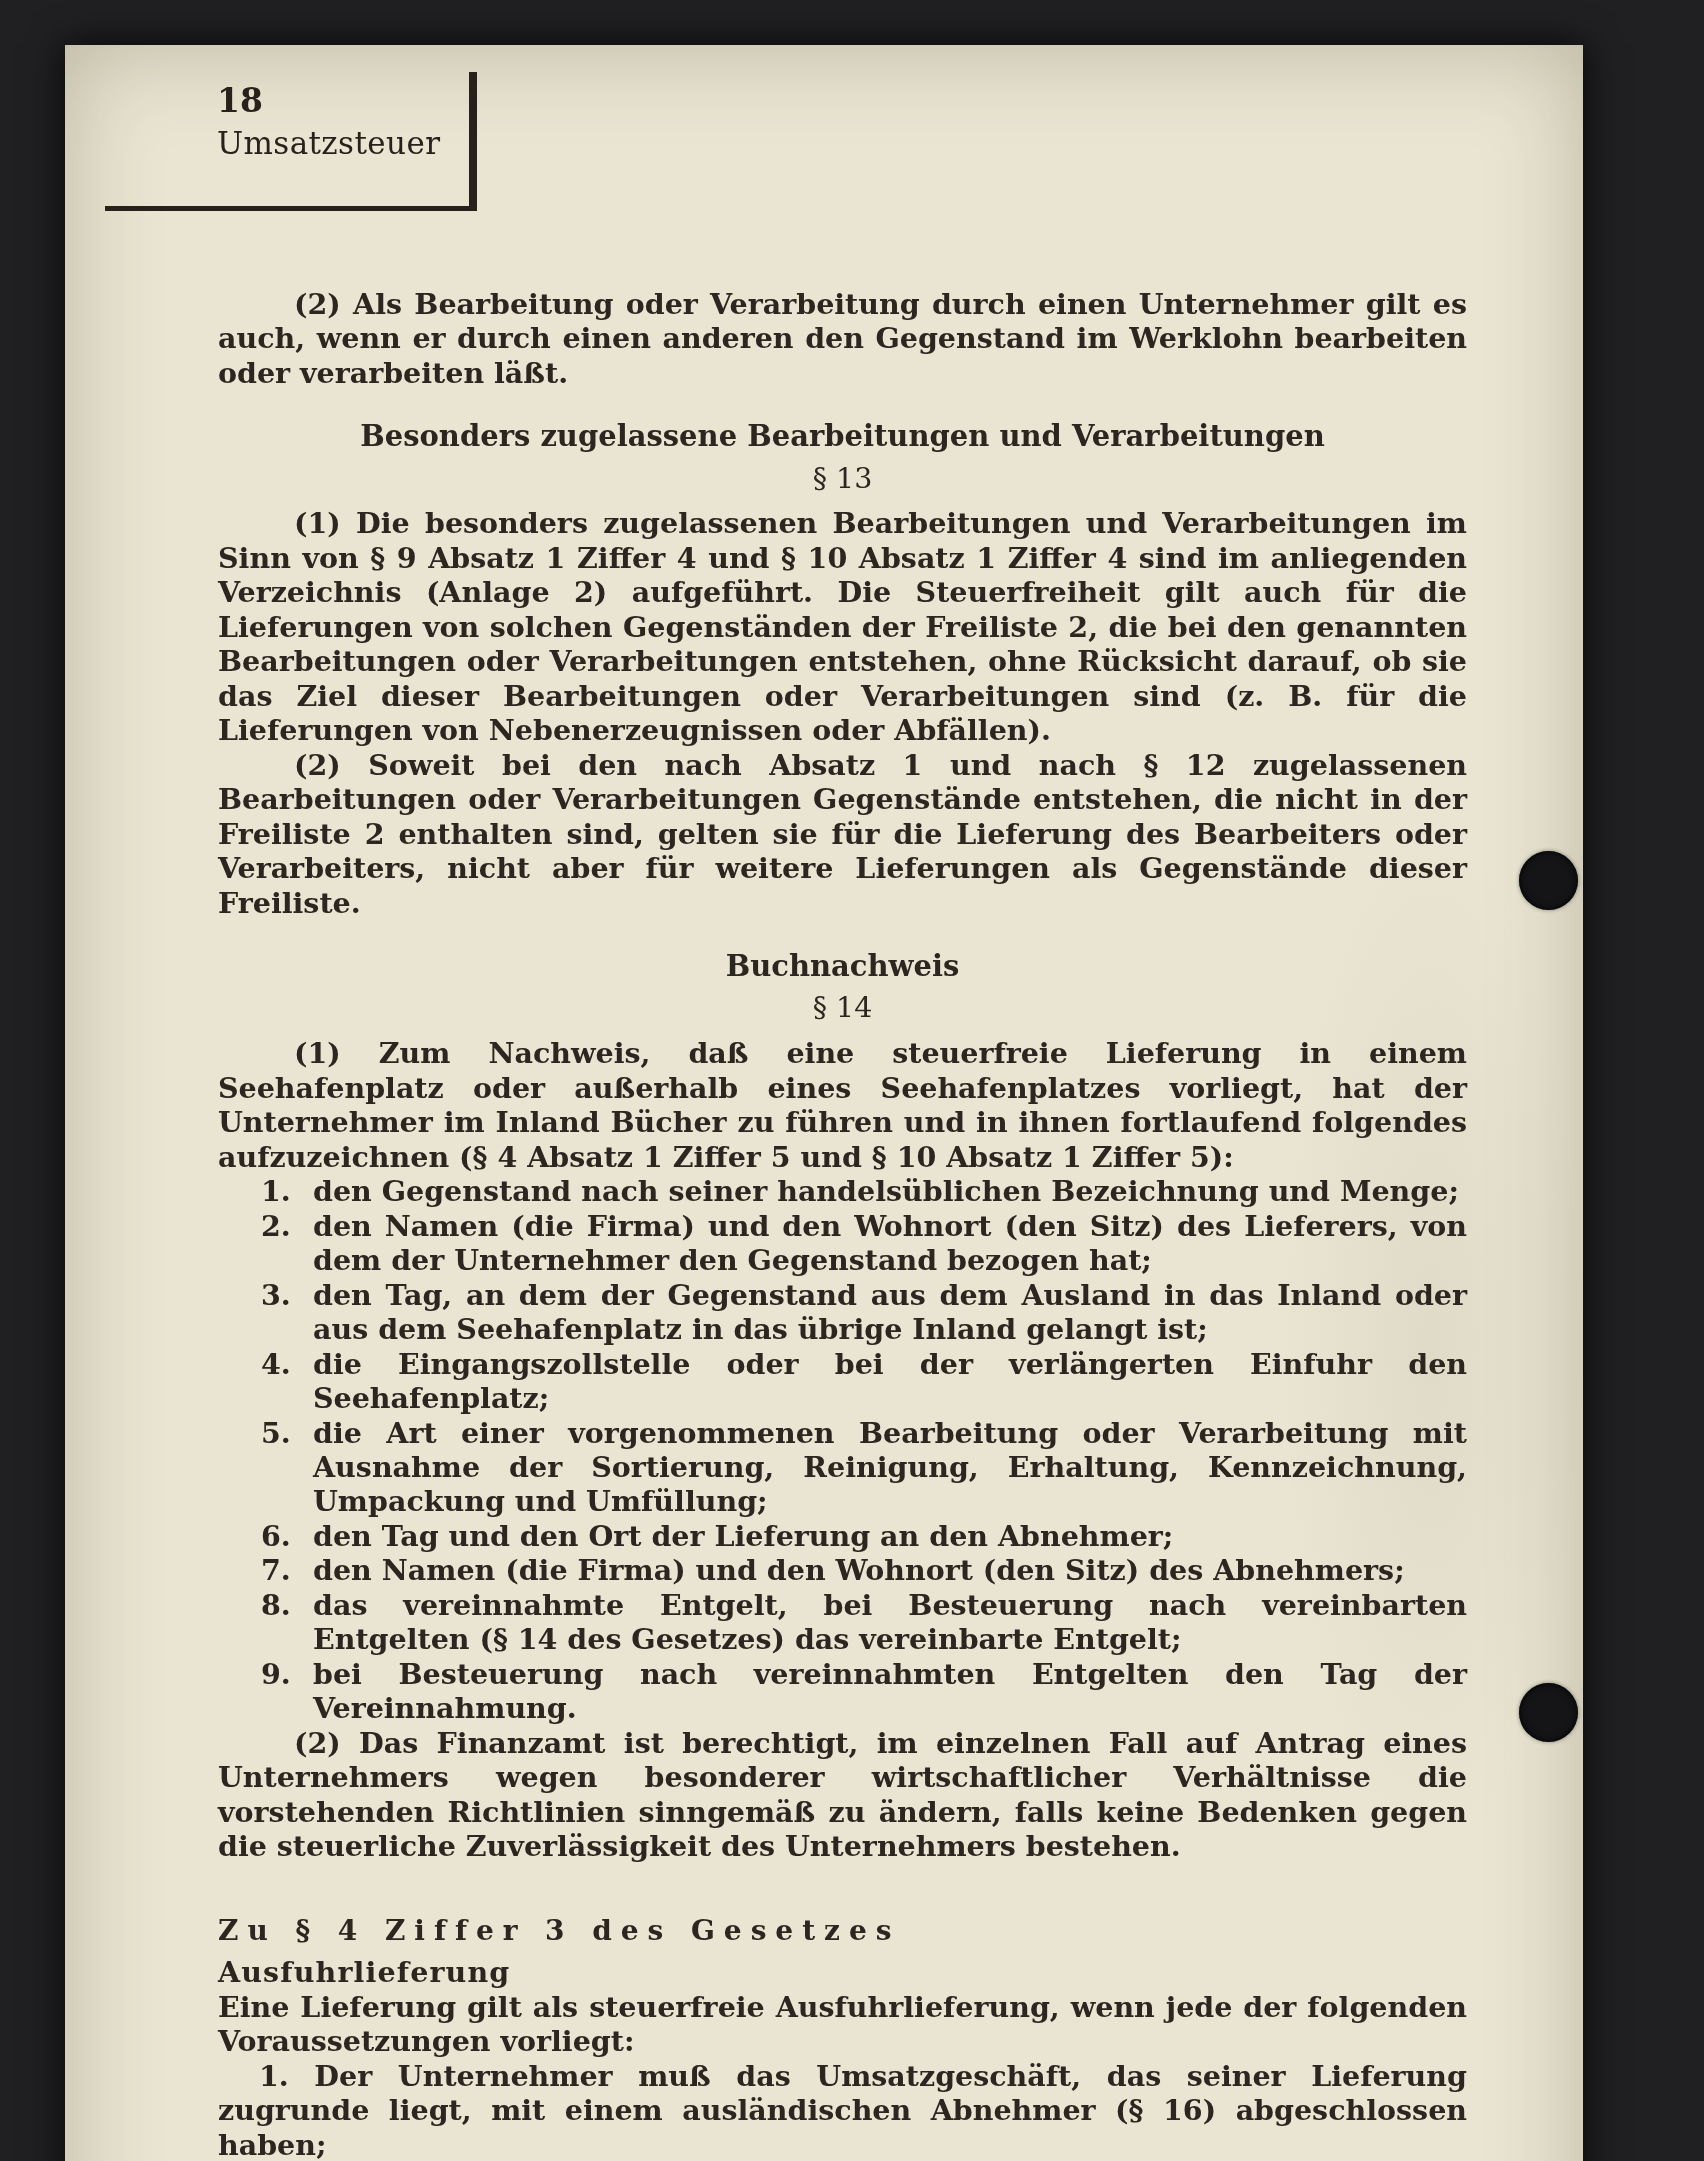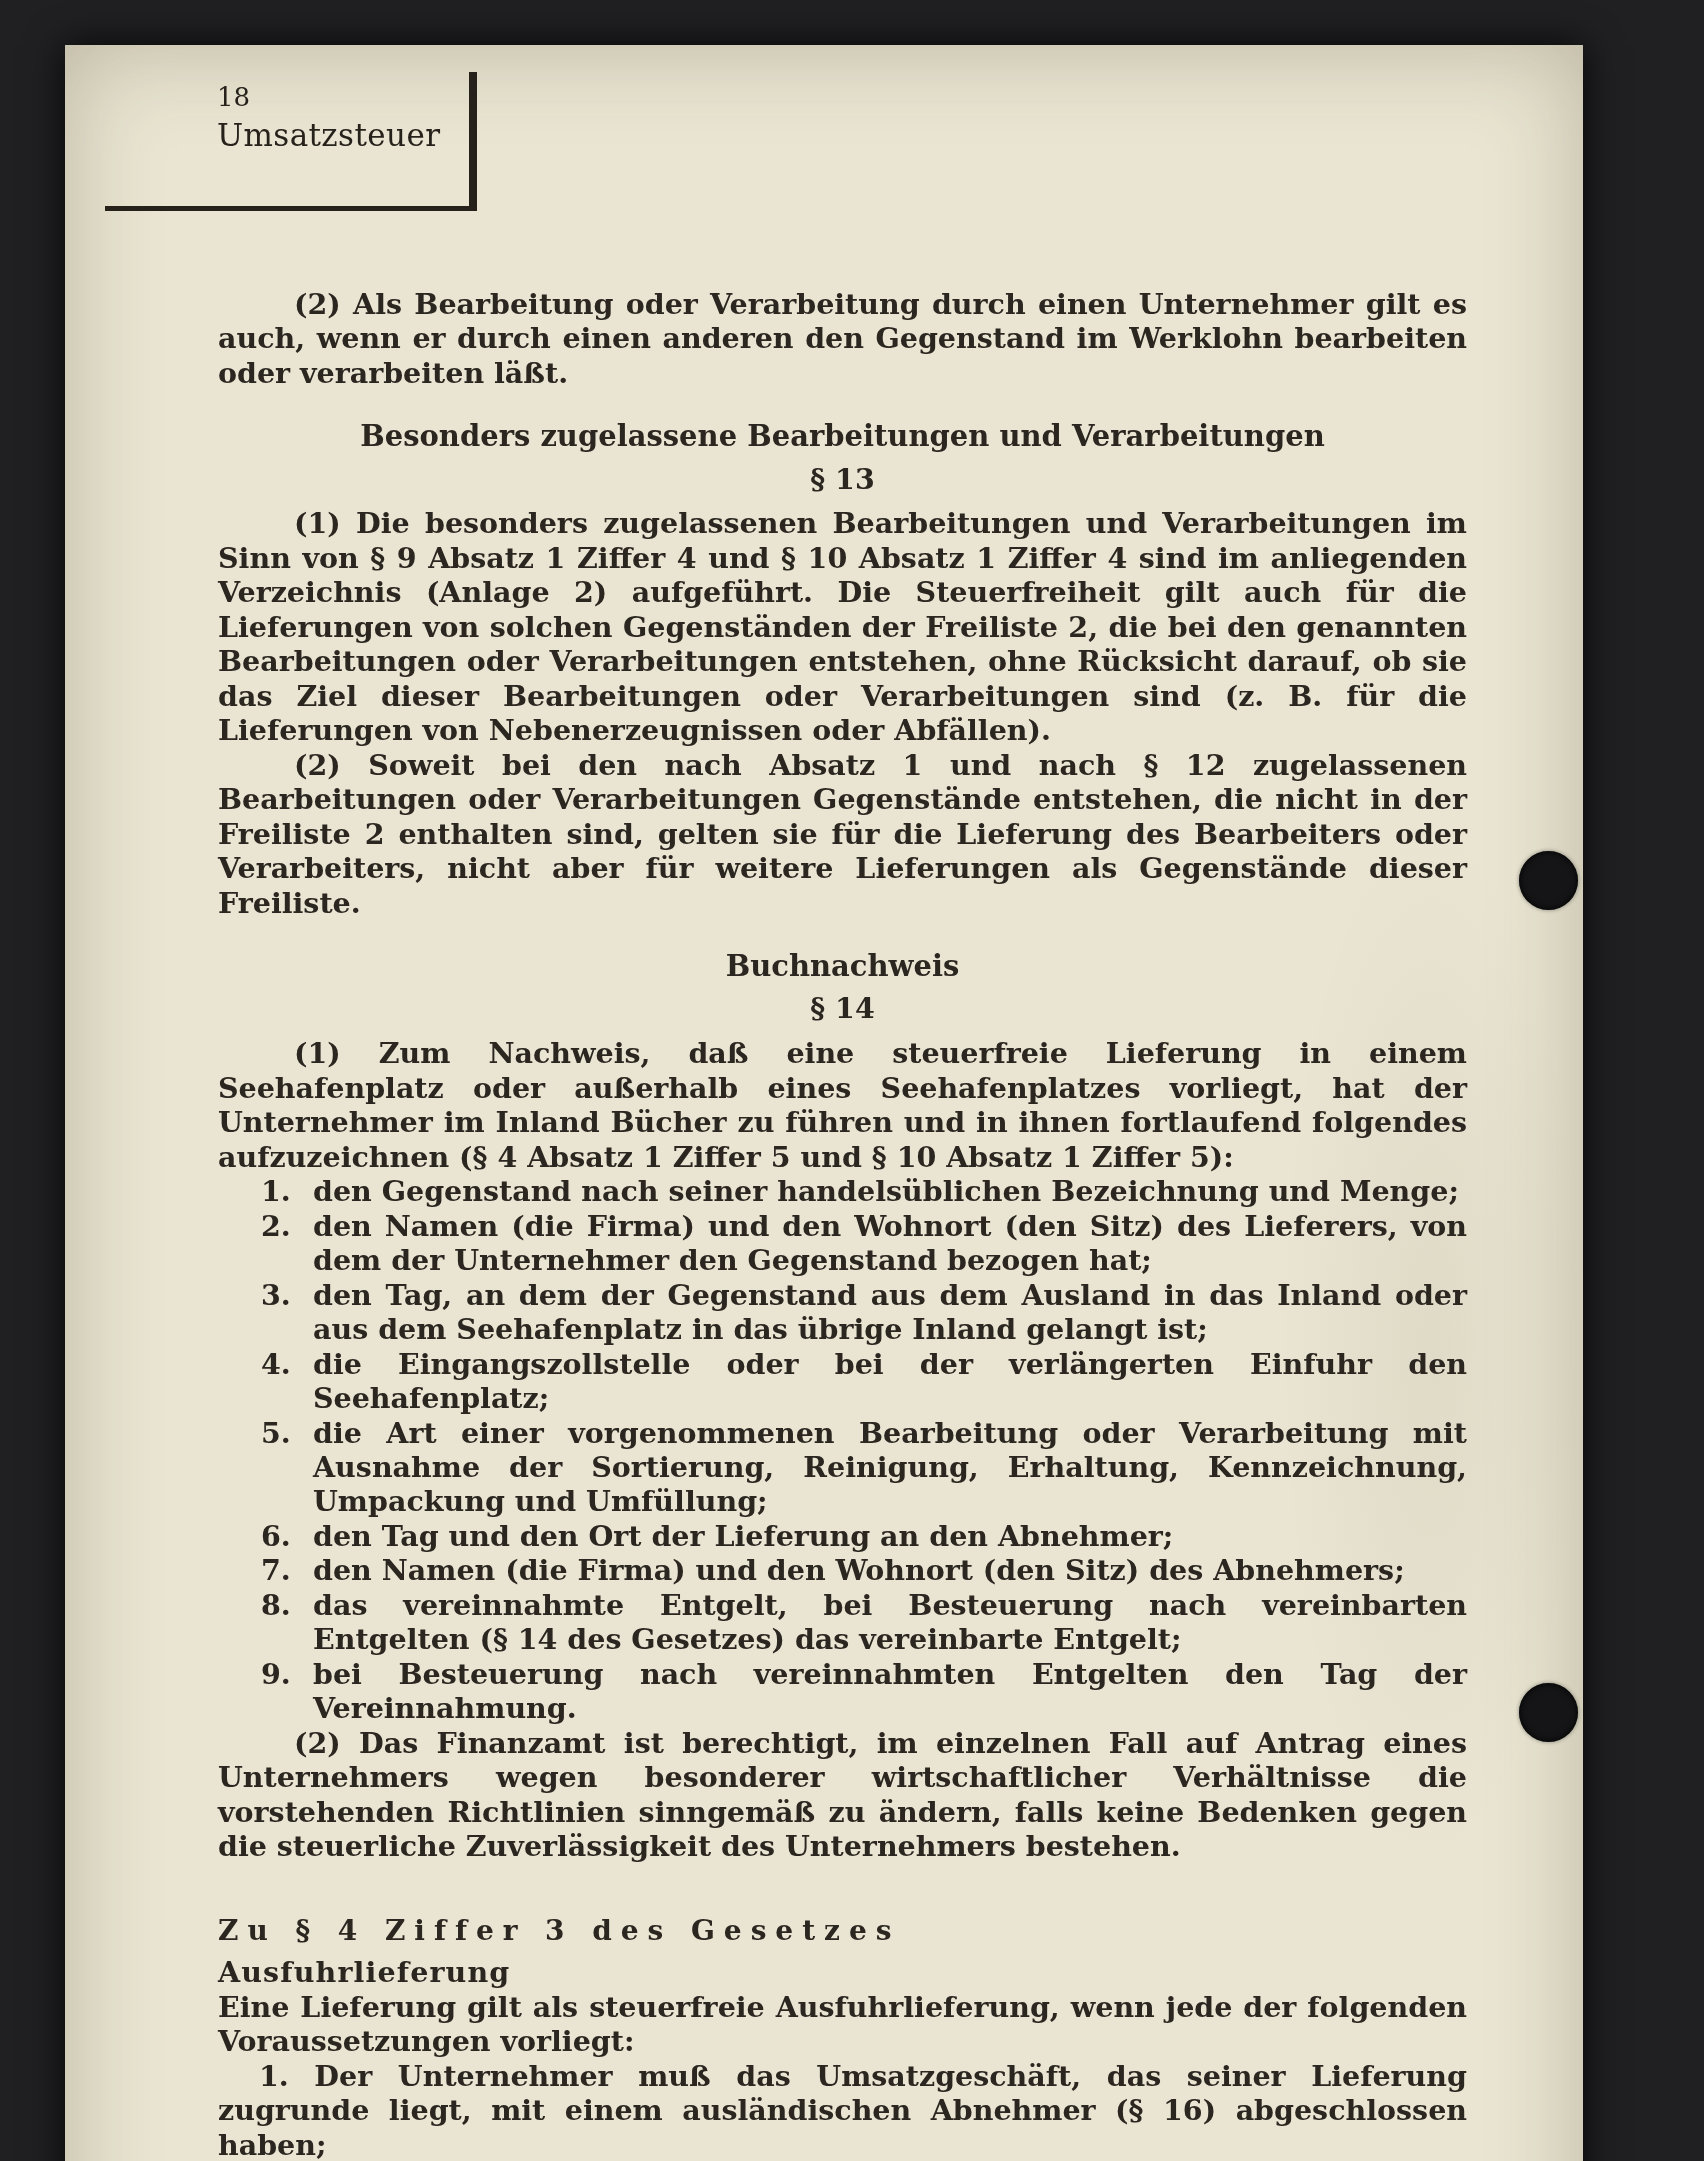--- a/index.html
+++ b/index.html
@@ -18,33 +18,33 @@
   }
   
   .header-box {
     position:absolute; left:40px; top:27px;
     width:372px; height:139px;
     border-right:8.6px solid #26221b;
     border-bottom:5.6px solid #26221b;
     padding:12px 13px 0 112px;
     color:#26221b;
   }
-  .header-num   { font-size:26px; font-weight:normal; line-height:1.05; }
+  .header-num   { font-size:33px; font-weight:bold; line-height:1.05; }
   .header-title { font-size:31px; font-weight:normal; margin-top:6px; letter-spacing:0.4px; }
 
   
   .content {
     position:absolute; left:153px; top:242px; width:1249px;
     color:#2b2620; font-size:28.5px; line-height:1.21;
     text-align:justify; font-weight:bold;
   }
   .para { margin:0; }
   .indent { text-indent:76px; }
   .center-head { text-align:center; font-size:29px; font-weight:bold; margin-top:29px; text-indent:0; }
-  .para-mark   { text-align:center; font-size:28.5px; font-weight:bold; margin:7px 0 10.4px; }
+  .para-mark   { text-align:center; font-size:28.5px; font-weight:normal; margin:7px 0 10.4px; }
   .kicker {
     text-align:left; font-size:28px; font-weight:bold;
     letter-spacing:.32em; margin-top:50px; white-space:nowrap;
   }
   .subhead { font-size:28.5px; font-weight:bold; margin-top:7.8px; letter-spacing:.04em; }
 
   ol.hang-list { list-style:none; margin:0; }
   ol.hang-list li { position:relative; padding-left:95px; text-align:justify; }
   ol.hang-list li .num { position:absolute; left:43px; top:0; }
 

